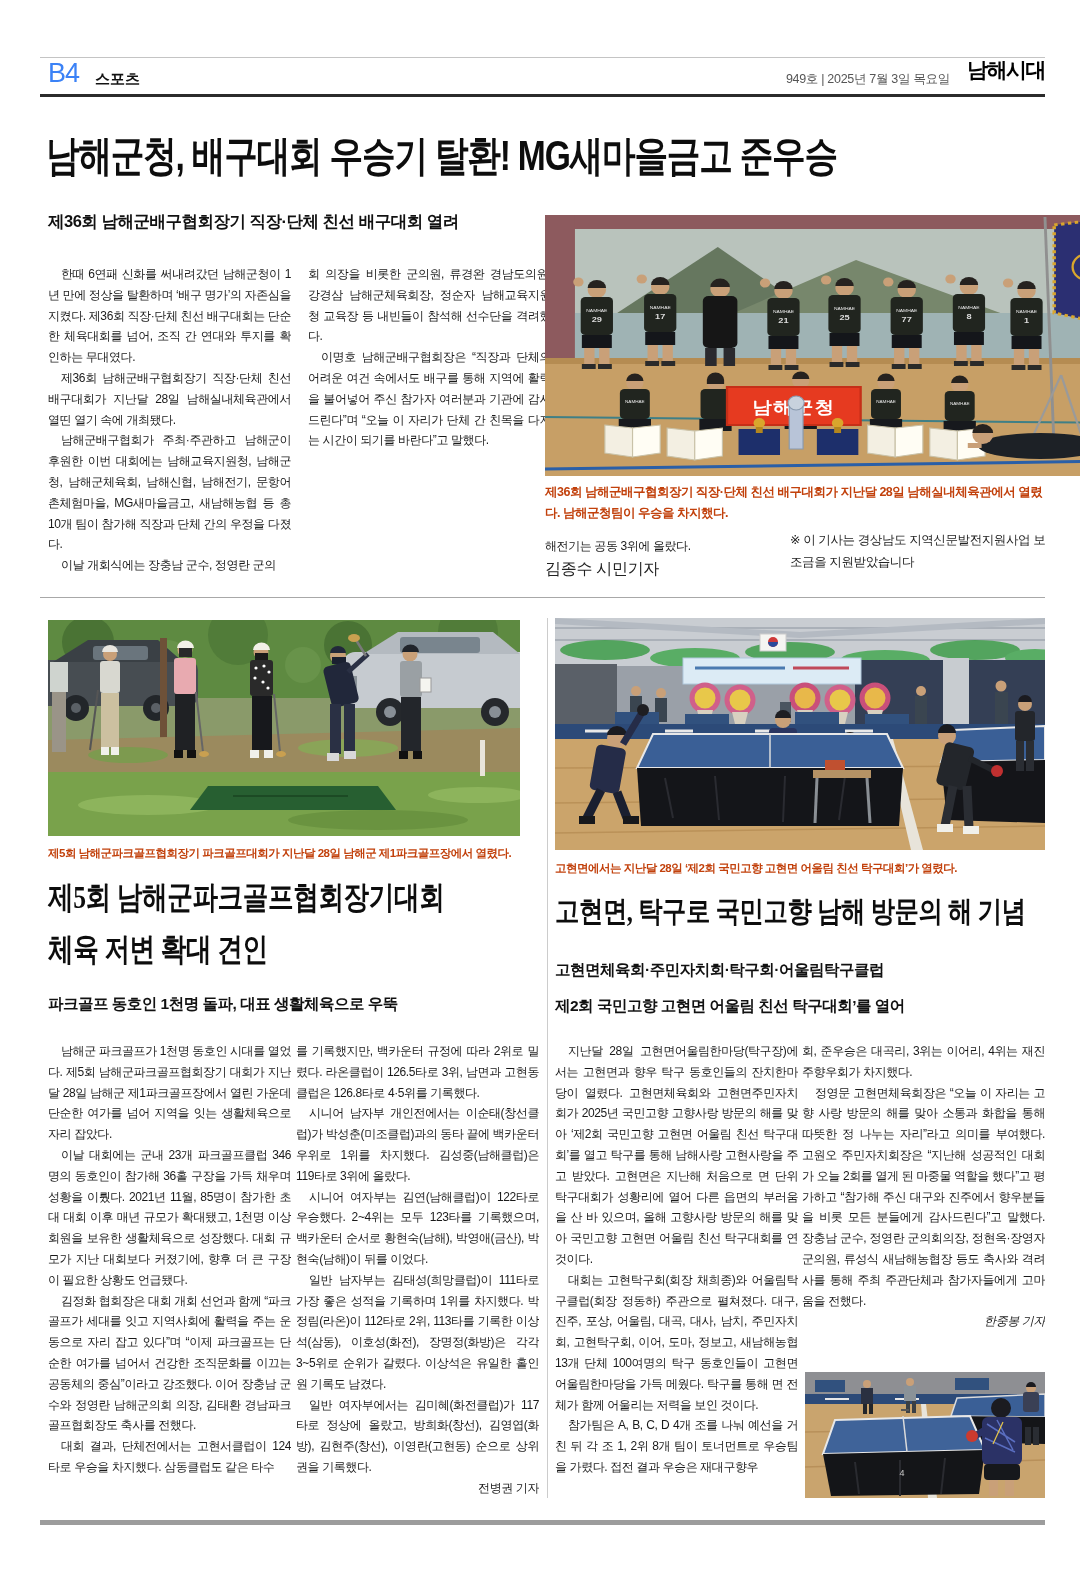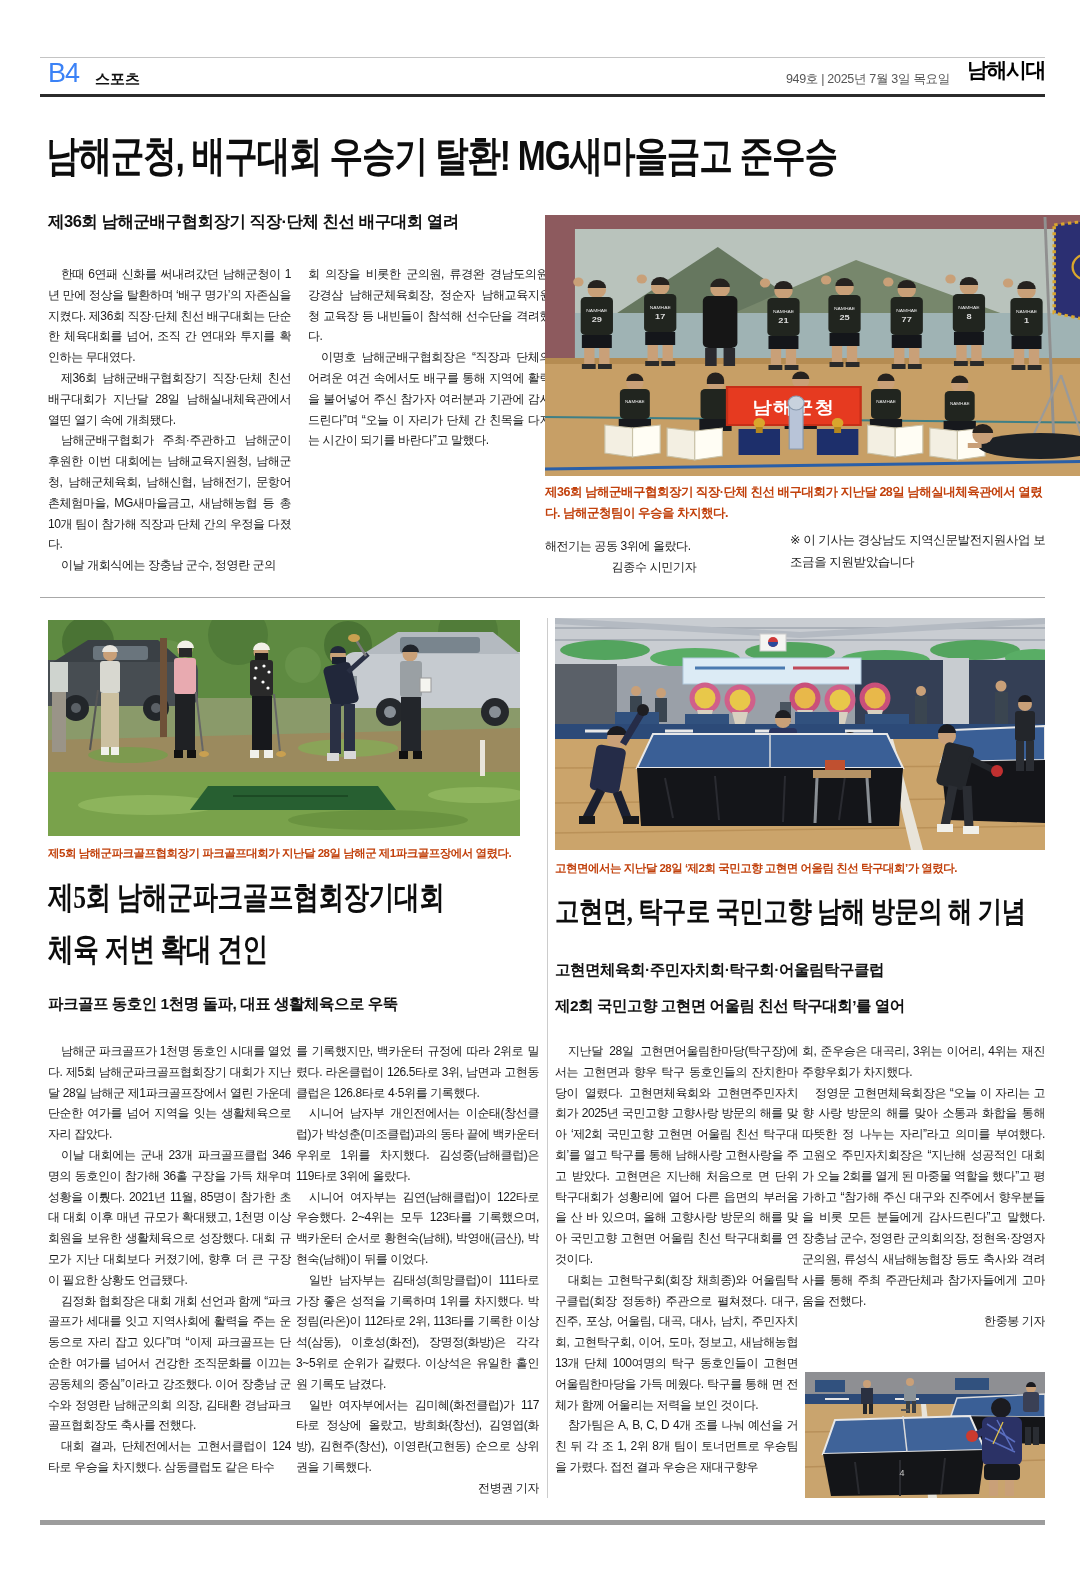--- a/index.html
+++ b/index.html
@@ -16,21 +16,21 @@
   .h1{font-size:42px;font-weight:800;color:#0d0d0d;letter-spacing:-1.5px;white-space:nowrap;
       transform:scaleX(0.80);transform-origin:left top;}
   .subhead{font-size:16.5px;font-weight:700;color:#111;letter-spacing:-0.5px;white-space:nowrap;}
 
   .bodycol{width:243px;text-align:justify;}
   .bodycol p{margin:0;font-size:12px;line-height:20.8px;letter-spacing:-0.4px;text-indent:13px;color:#191919;}
   .bodycol p.cont{text-indent:0;}
 
   .caption{font-size:12.5px;font-weight:600;color:#c2410c;letter-spacing:-0.5px;line-height:21px;}
   .caption.oneline{font-size:11.5px;white-space:nowrap;overflow:hidden;}
-  .byline{font-size:12px;font-weight:500;color:#222;text-align:center;letter-spacing:-0.3px;}
+  .byline{font-size:16px;font-weight:500;color:#222;text-align:left;letter-spacing:-0.3px;}
   .note{font-size:12.5px;color:#222;letter-spacing:-0.4px;line-height:22px;font-weight:500;}
 
   .serif-h{font-family:"Liberation Serif","DejaVu Serif",serif;font-weight:700;color:#0d0d0d;
            letter-spacing:-0.5px;white-space:nowrap;transform-origin:left top;}
   .h2{font-size:32px;transform:scaleX(0.80);}
   .h3{font-size:29px;transform:scaleX(0.84);}
 
   .photo{overflow:hidden;background:#ddd;}
   .photo svg{display:block;width:100%;height:100%;}
   .vrule{width:1px;background:#cccccc;}
@@ -560,21 +560,21 @@
   <div class="abs subhead" style="left:555px;top:996px;font-size:15.5px;">제2회 국민고향 고현면 어울림 친선 탁구대회’를 열어</div>
 
   <div class="abs bodycol" style="left:555px;top:1041px;height:462px;overflow:hidden;">
     <p>지난달 28일 고현면어울림한마당(탁구장)에서는 고현면과 향우 탁구 동호인들의 잔치한마당이 열렸다. 고현면체육회와 고현면주민자치회가 2025년 국민고향 고향사랑 방문의 해를 맞아 ‘제2회 국민고향 고현면 어울림 친선 탁구대회’를 열고 탁구를 통해 남해사랑 고현사랑을 주고 받았다. 고현면은 지난해 처음으로 면 단위 탁구대회가 성황리에 열어 다른 읍면의 부러움을 산 바 있으며, 올해 고향사랑 방문의 해를 맞아 국민고향 고현면 어울림 친선 탁구대회를 연 것이다.</p>
     <p>대회는 고현탁구회(회장 채희종)와 어울림탁구클럽(회장 정동하) 주관으로 펼쳐졌다. 대구, 진주, 포상, 어울림, 대곡, 대사, 남치, 주민자치회, 고현탁구회, 이어, 도마, 정보고, 새남해농협 13개 단체 100여명의 탁구 동호인들이 고현면어울림한마당을 가득 메웠다. 탁구를 통해 면 전체가 함께 어울리는 저력을 보인 것이다.</p>
     <p>참가팀은 A, B, C, D 4개 조를 나눠 예선을 거친 뒤 각 조 1, 2위 8개 팀이 토너먼트로 우승팀을 가렸다. 접전 결과 우승은 재대구향우</p>
   </div>
   <div class="abs bodycol" style="left:802px;top:1041px;height:318px;overflow:hidden;">
     <p class="cont">회, 준우승은 대곡리, 3위는 이어리, 4위는 재진주향우회가 차지했다.</p>
     <p>정영문 고현면체육회장은 “오늘 이 자리는 고향 사랑 방문의 해를 맞아 소통과 화합을 통해 따뜻한 정 나누는 자리”라고 의미를 부여했다. 고원오 주민자치회장은 “지난해 성공적인 대회가 오늘 2회를 열게 된 마중물 역할을 했다”고 평가하고 “참가해 주신 대구와 진주에서 향우분들을 비롯 모든 분들에게 감사드린다”고 말했다. 장충남 군수, 정영란 군의회의장, 정현옥·장영자 군의원, 류성식 새남해농협장 등도 축사와 격려사를 통해 주최 주관단체과 참가자들에게 고마움을 전했다.</p>
-    <p class="cont byline" style="text-align:right;">한중봉 기자</p>
+    <p class="cont byline" style="text-align:right;font-style:italic;">한중봉 기자</p>
   </div>
 
   <div class="abs photo" style="left:805px;top:1372px;width:240px;height:126px;">
     <svg viewBox="0 0 240 126" preserveAspectRatio="none">
       <rect width="240" height="126" fill="#c9a46e"></rect>
       <rect width="240" height="30" fill="#8e8f93"></rect>
       <rect x="10" y="8" width="30" height="12" fill="#31517e"></rect>
         <rect x="150" y="6" width="34" height="12" fill="#31517e"></rect>
       <rect x="0" y="22" width="240" height="10" fill="#2c4a78"></rect>
       <g stroke="#e8e8e8" stroke-width="2">

